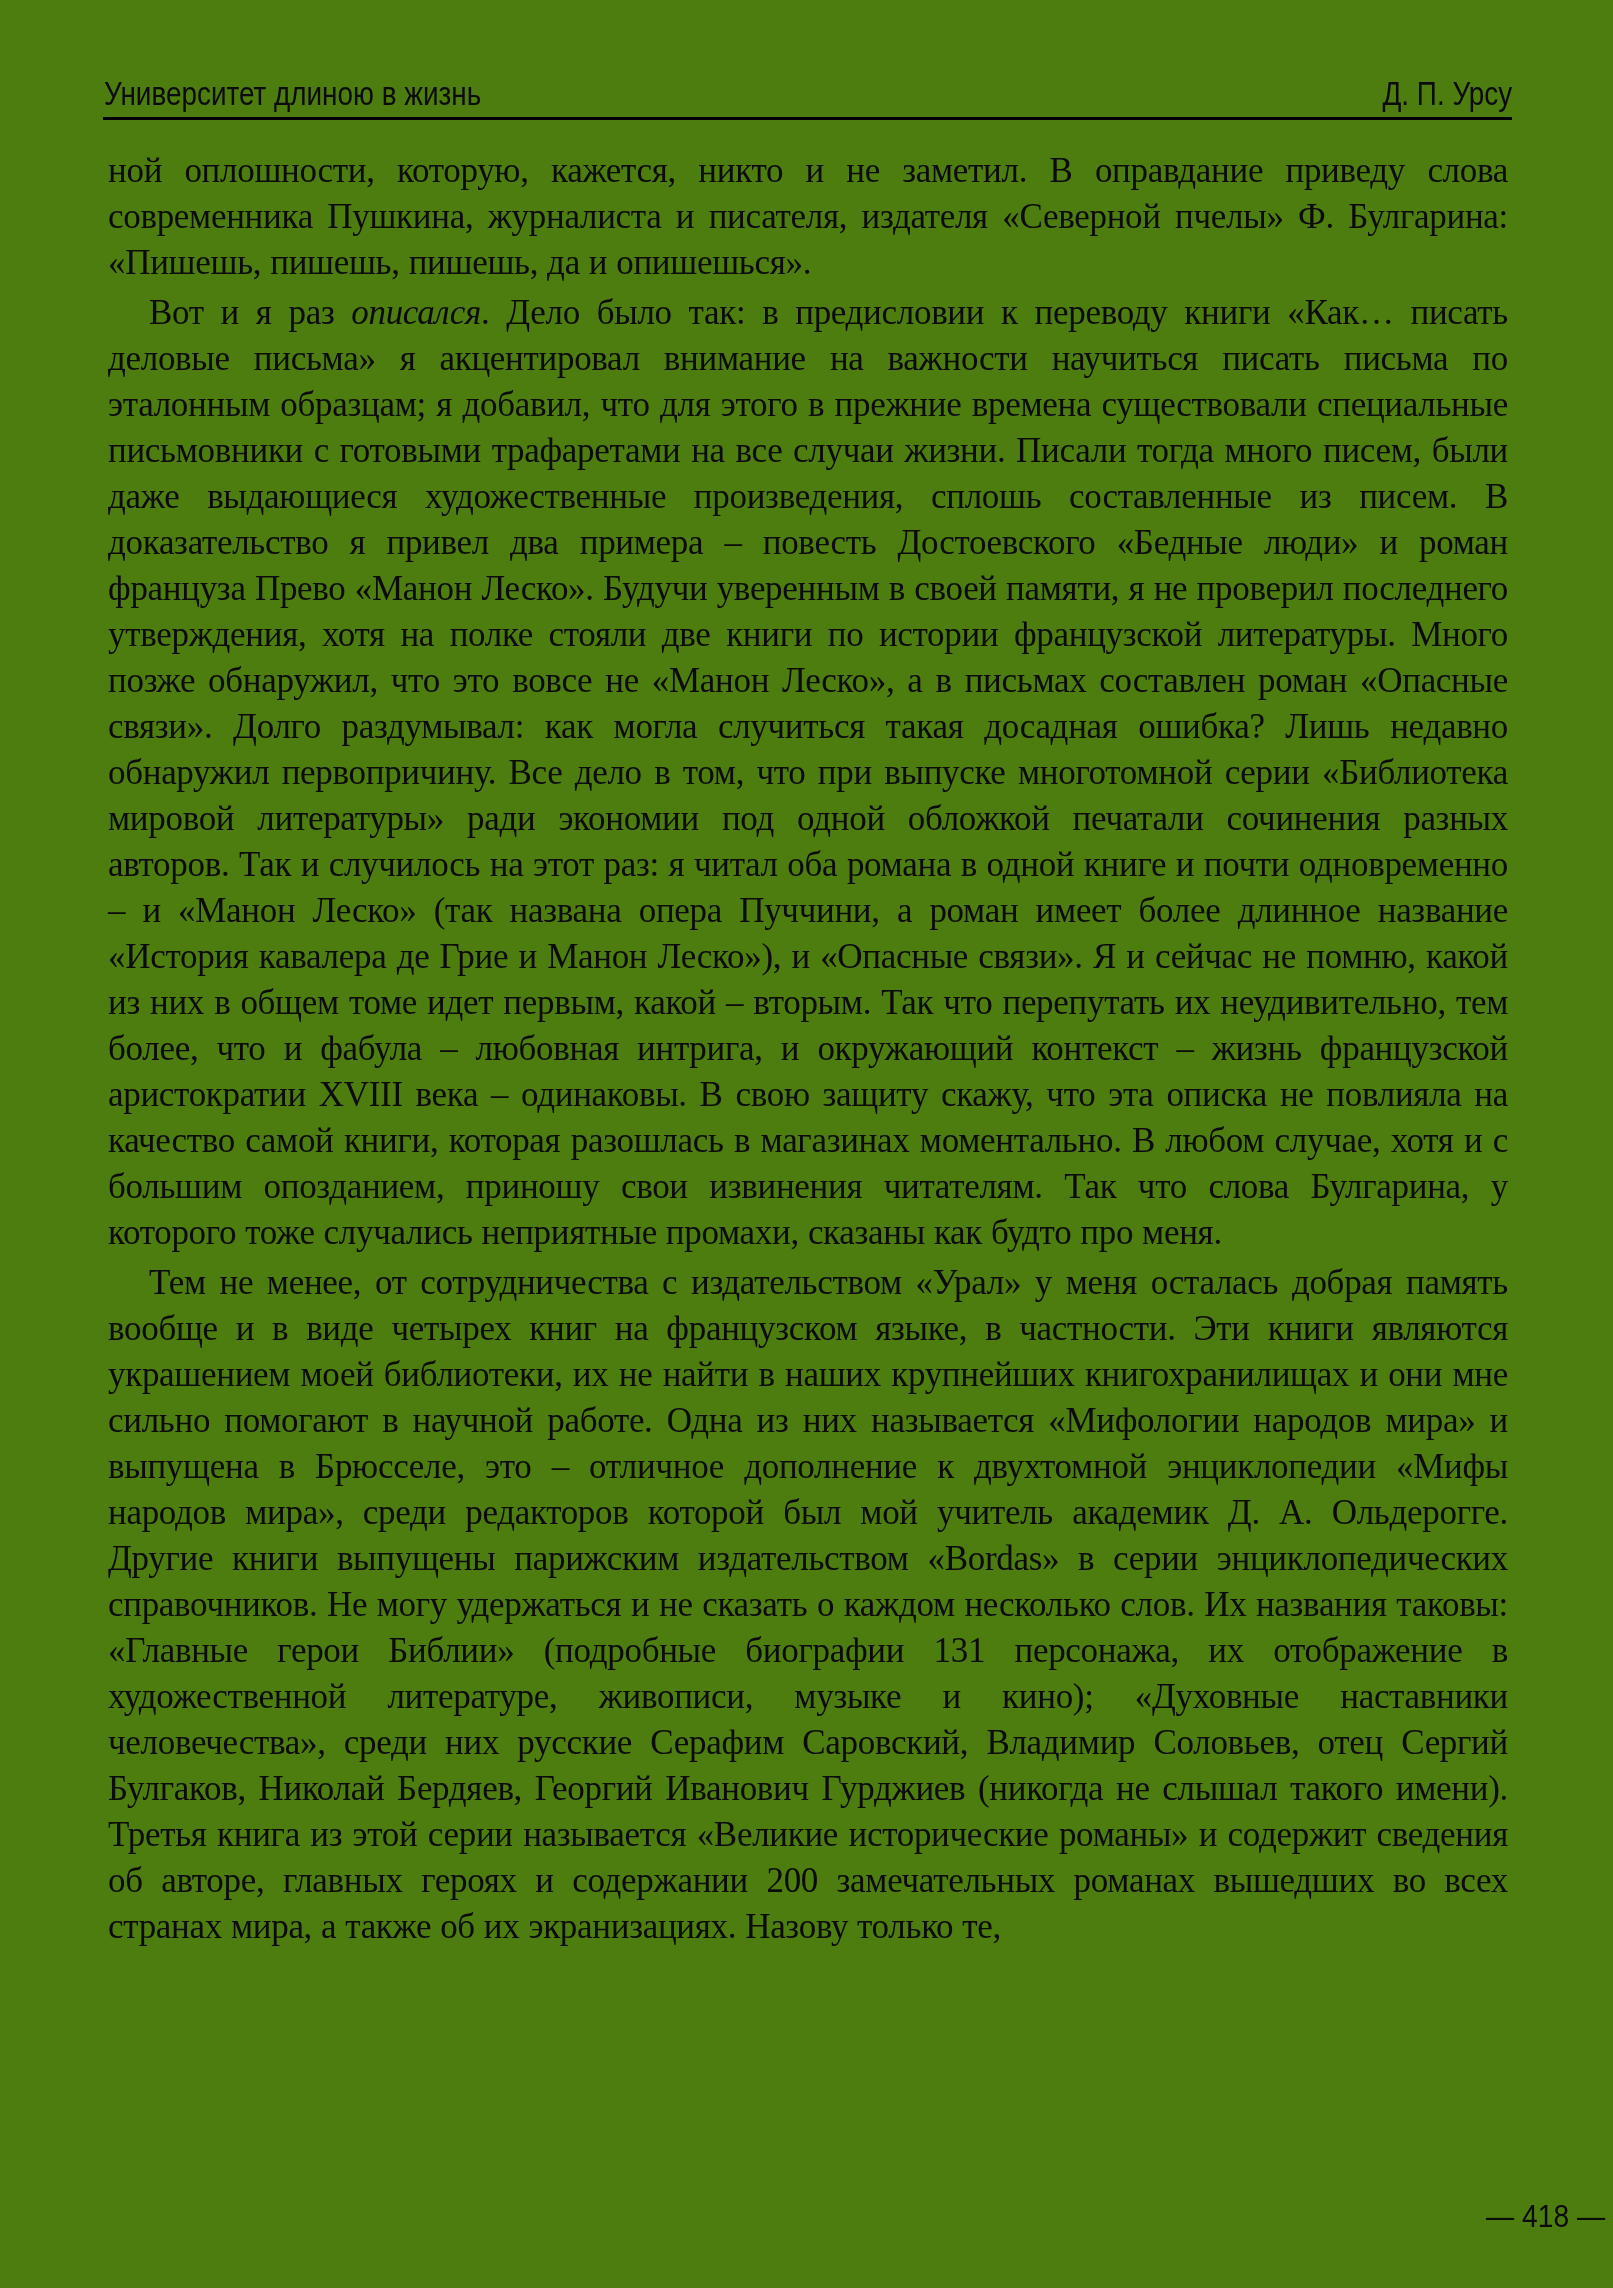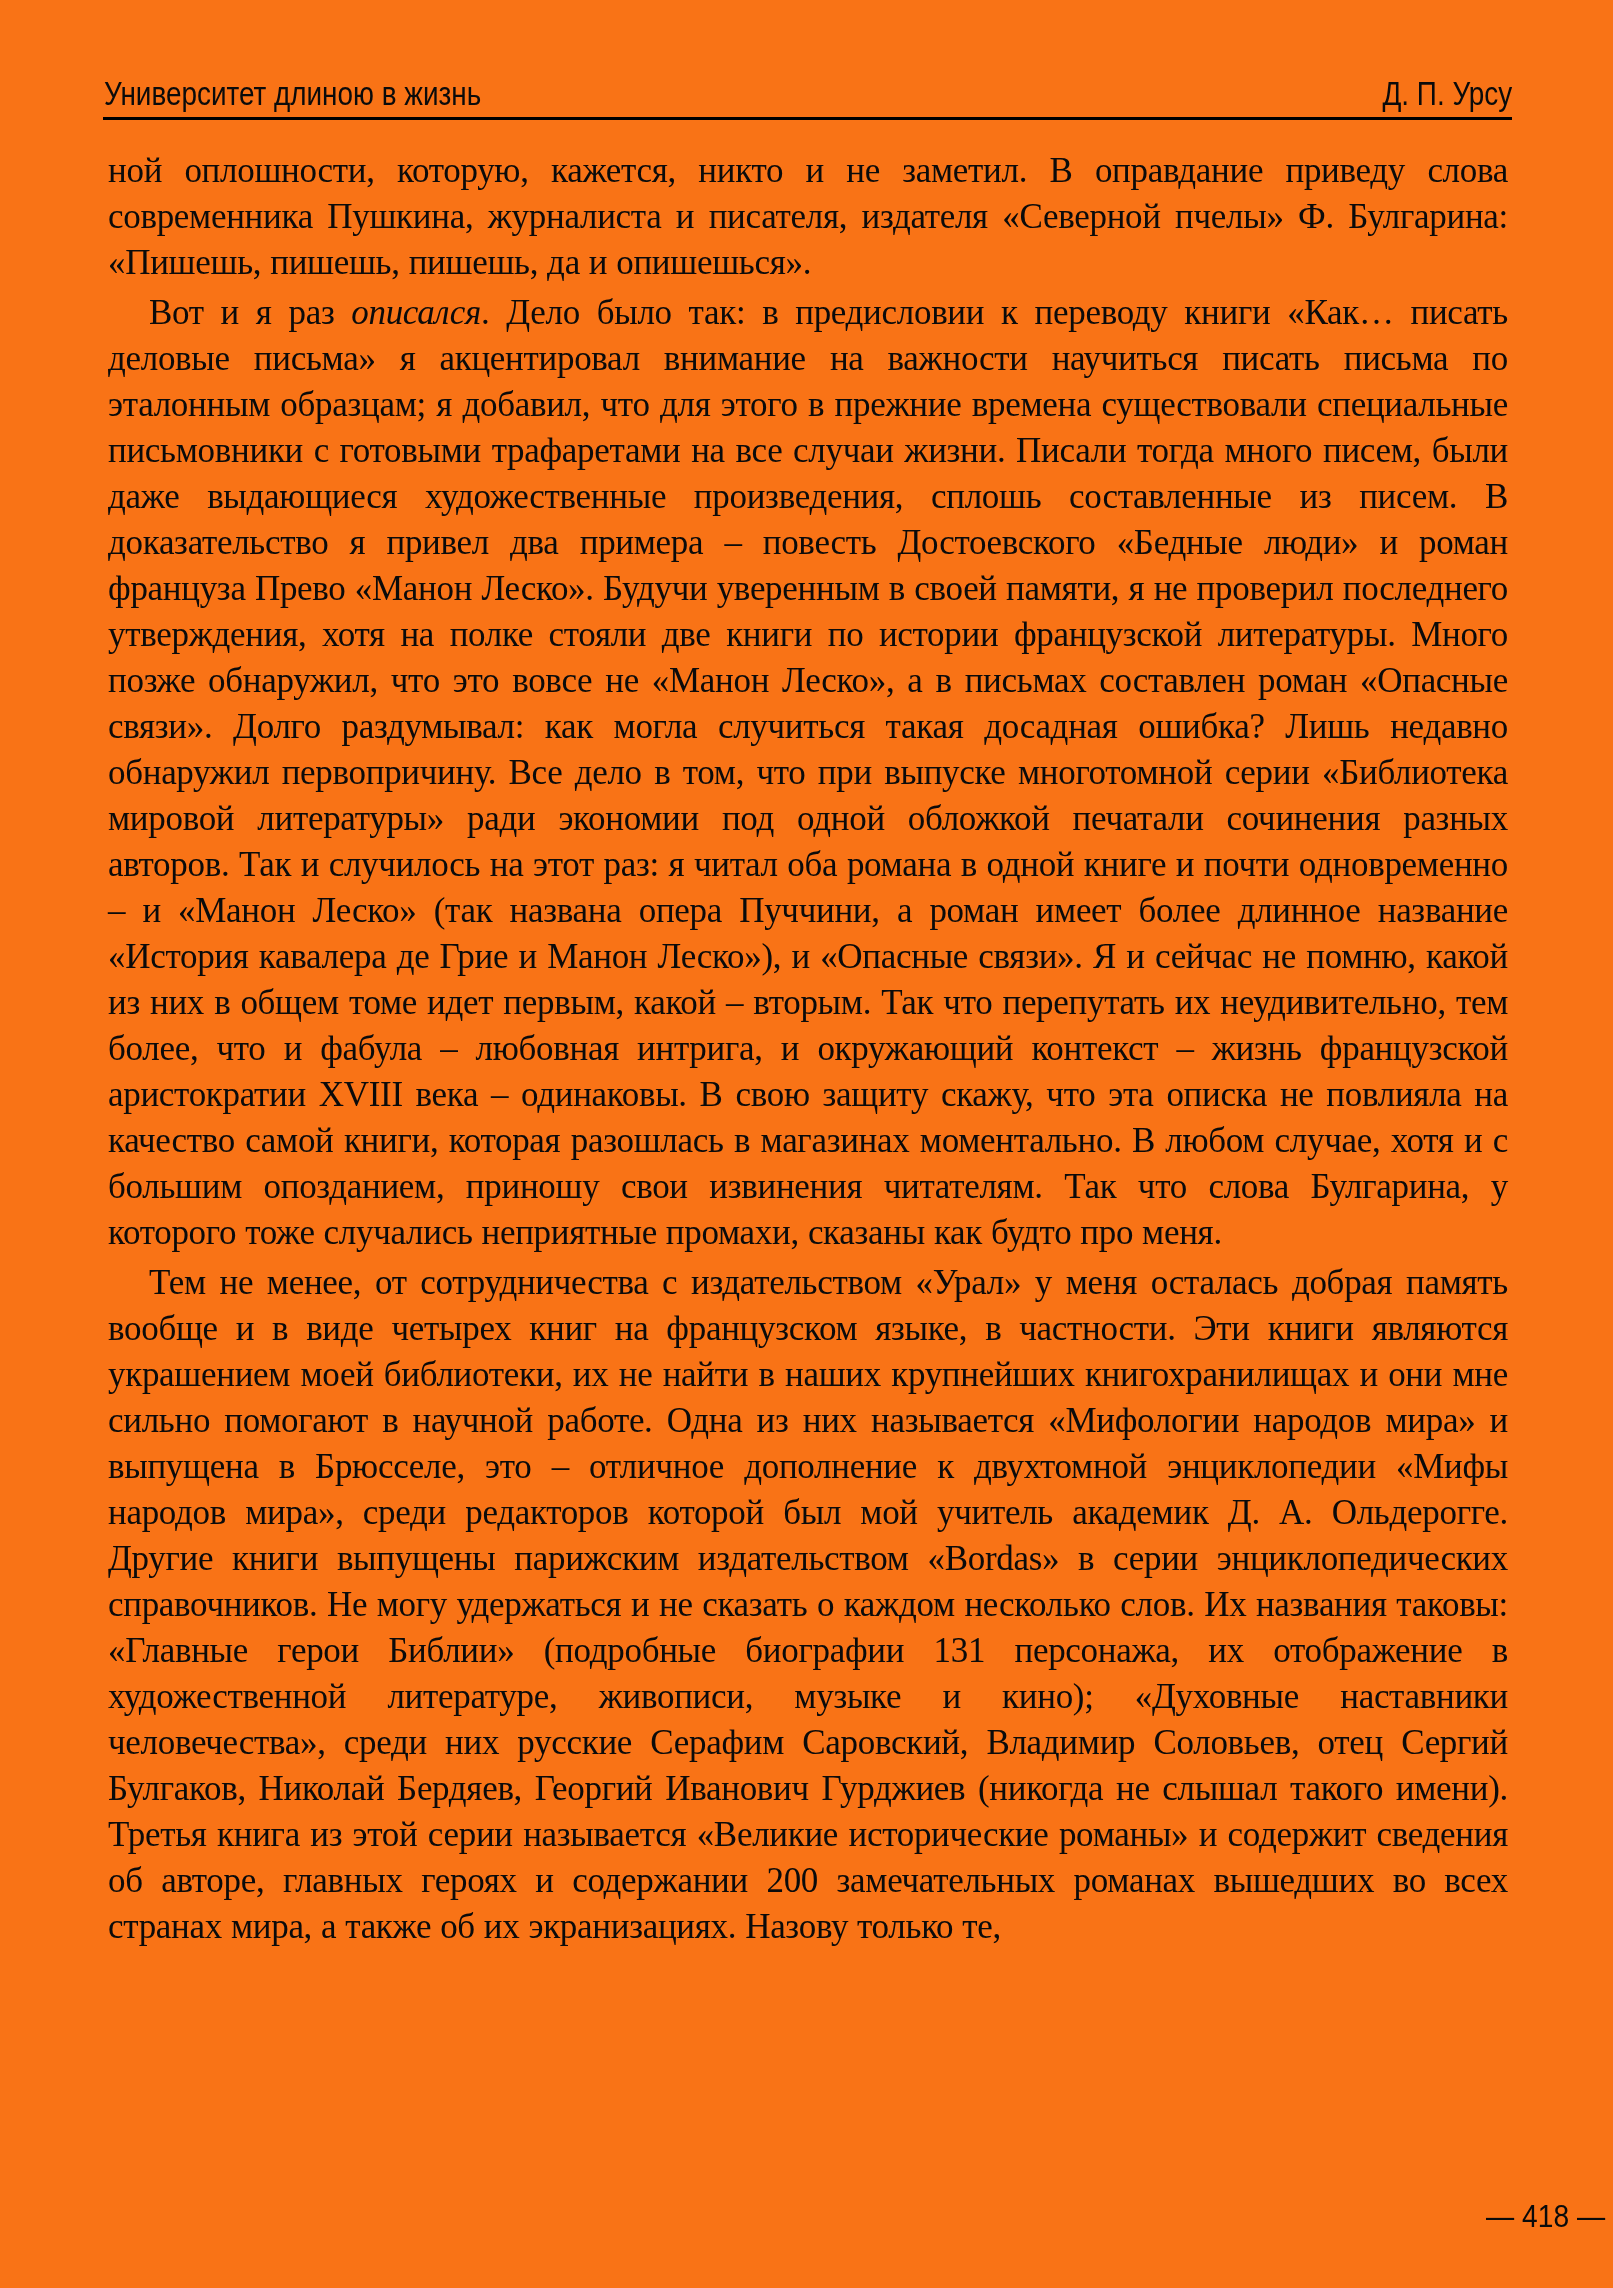--- a/index.html
+++ b/index.html
@@ -5,21 +5,21 @@
   * { margin: 0; padding: 0; box-sizing: border-box; }
   html, body { background: #ffffff; }
   body {
     width: 1613px; height: 2289px;
     font-family: "Liberation Serif", serif;
     overflow: hidden;
   }
   .page {
     position: relative;
     width: 1613px; height: 2289px;
-    background: #f97316;
+    background: #4d7c0f;
     color: #0b0b0b;
   }
   
   .header {
     position: absolute;
     top: 76px; left: 104px; width: 1408px;
     display: flex;
     justify-content: space-between;
     align-items: flex-end;
     font-family: "Liberation Sans", sans-serif;

